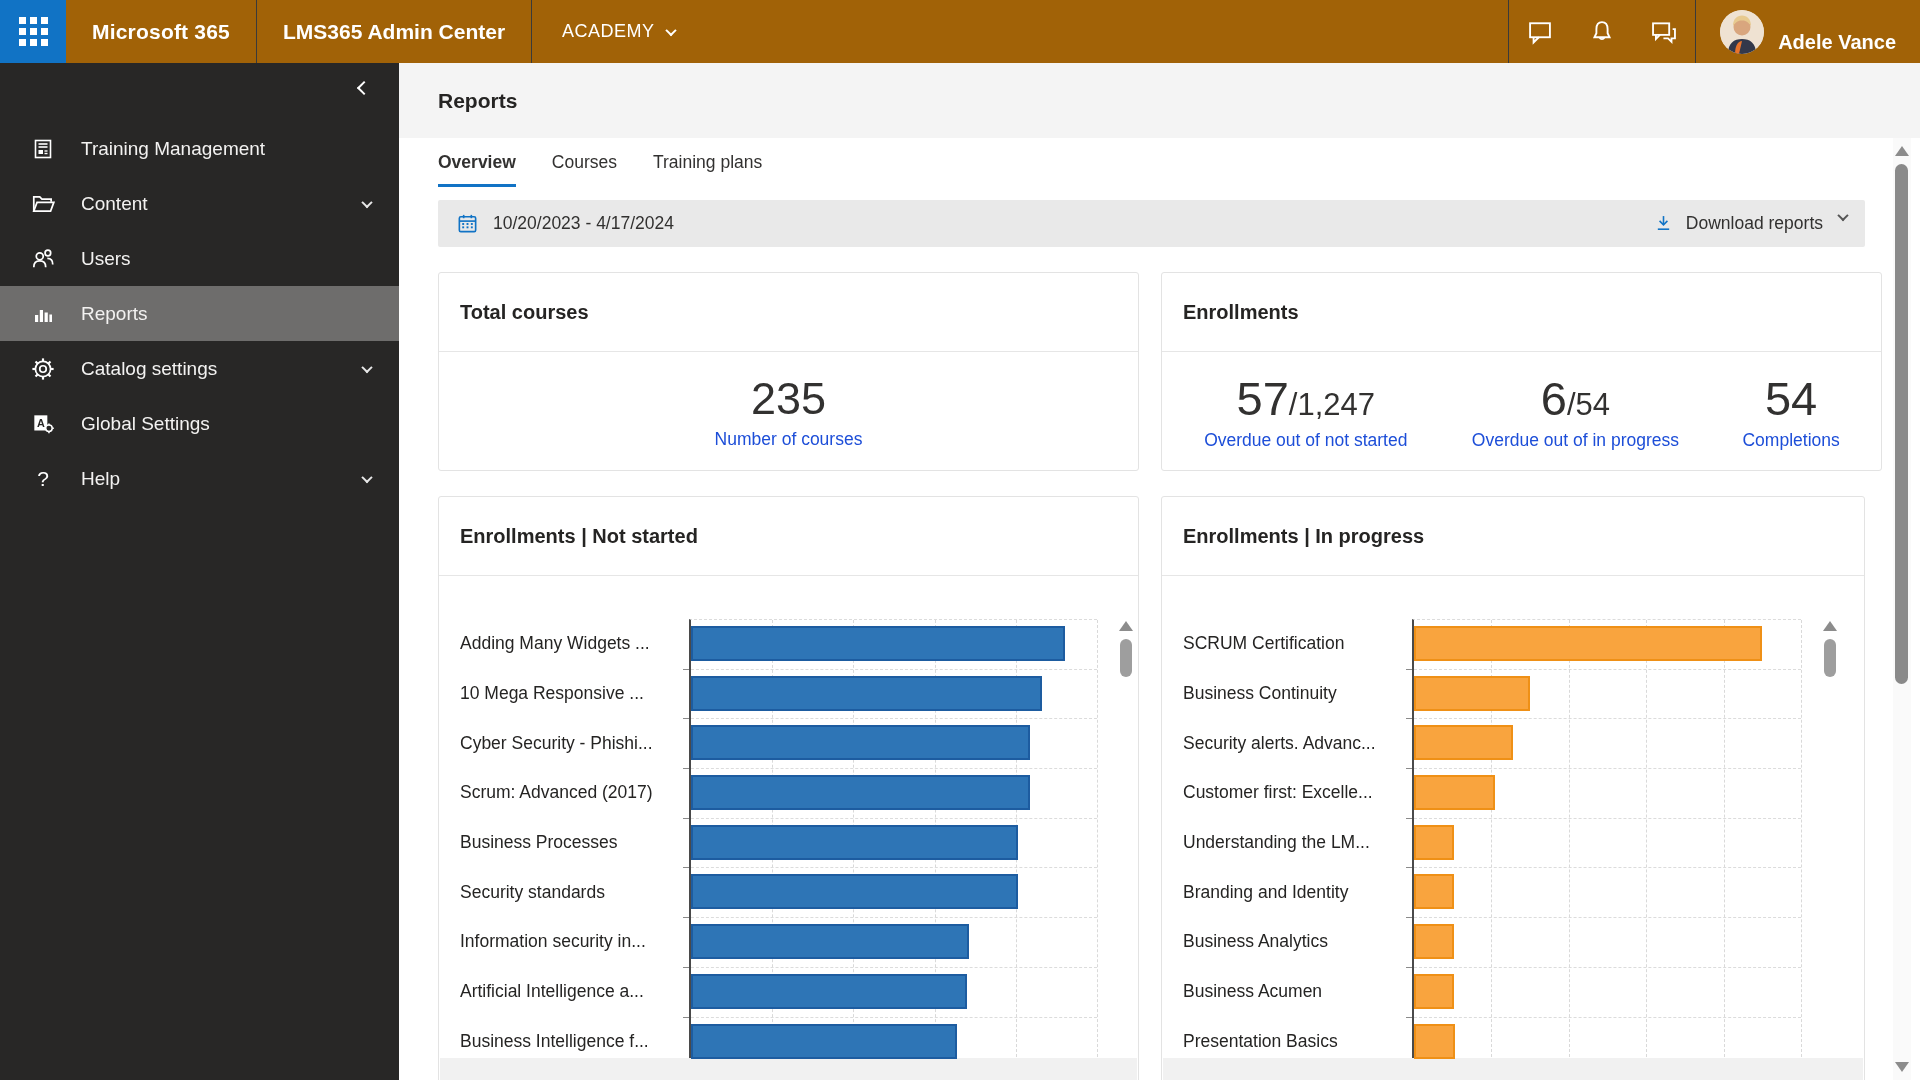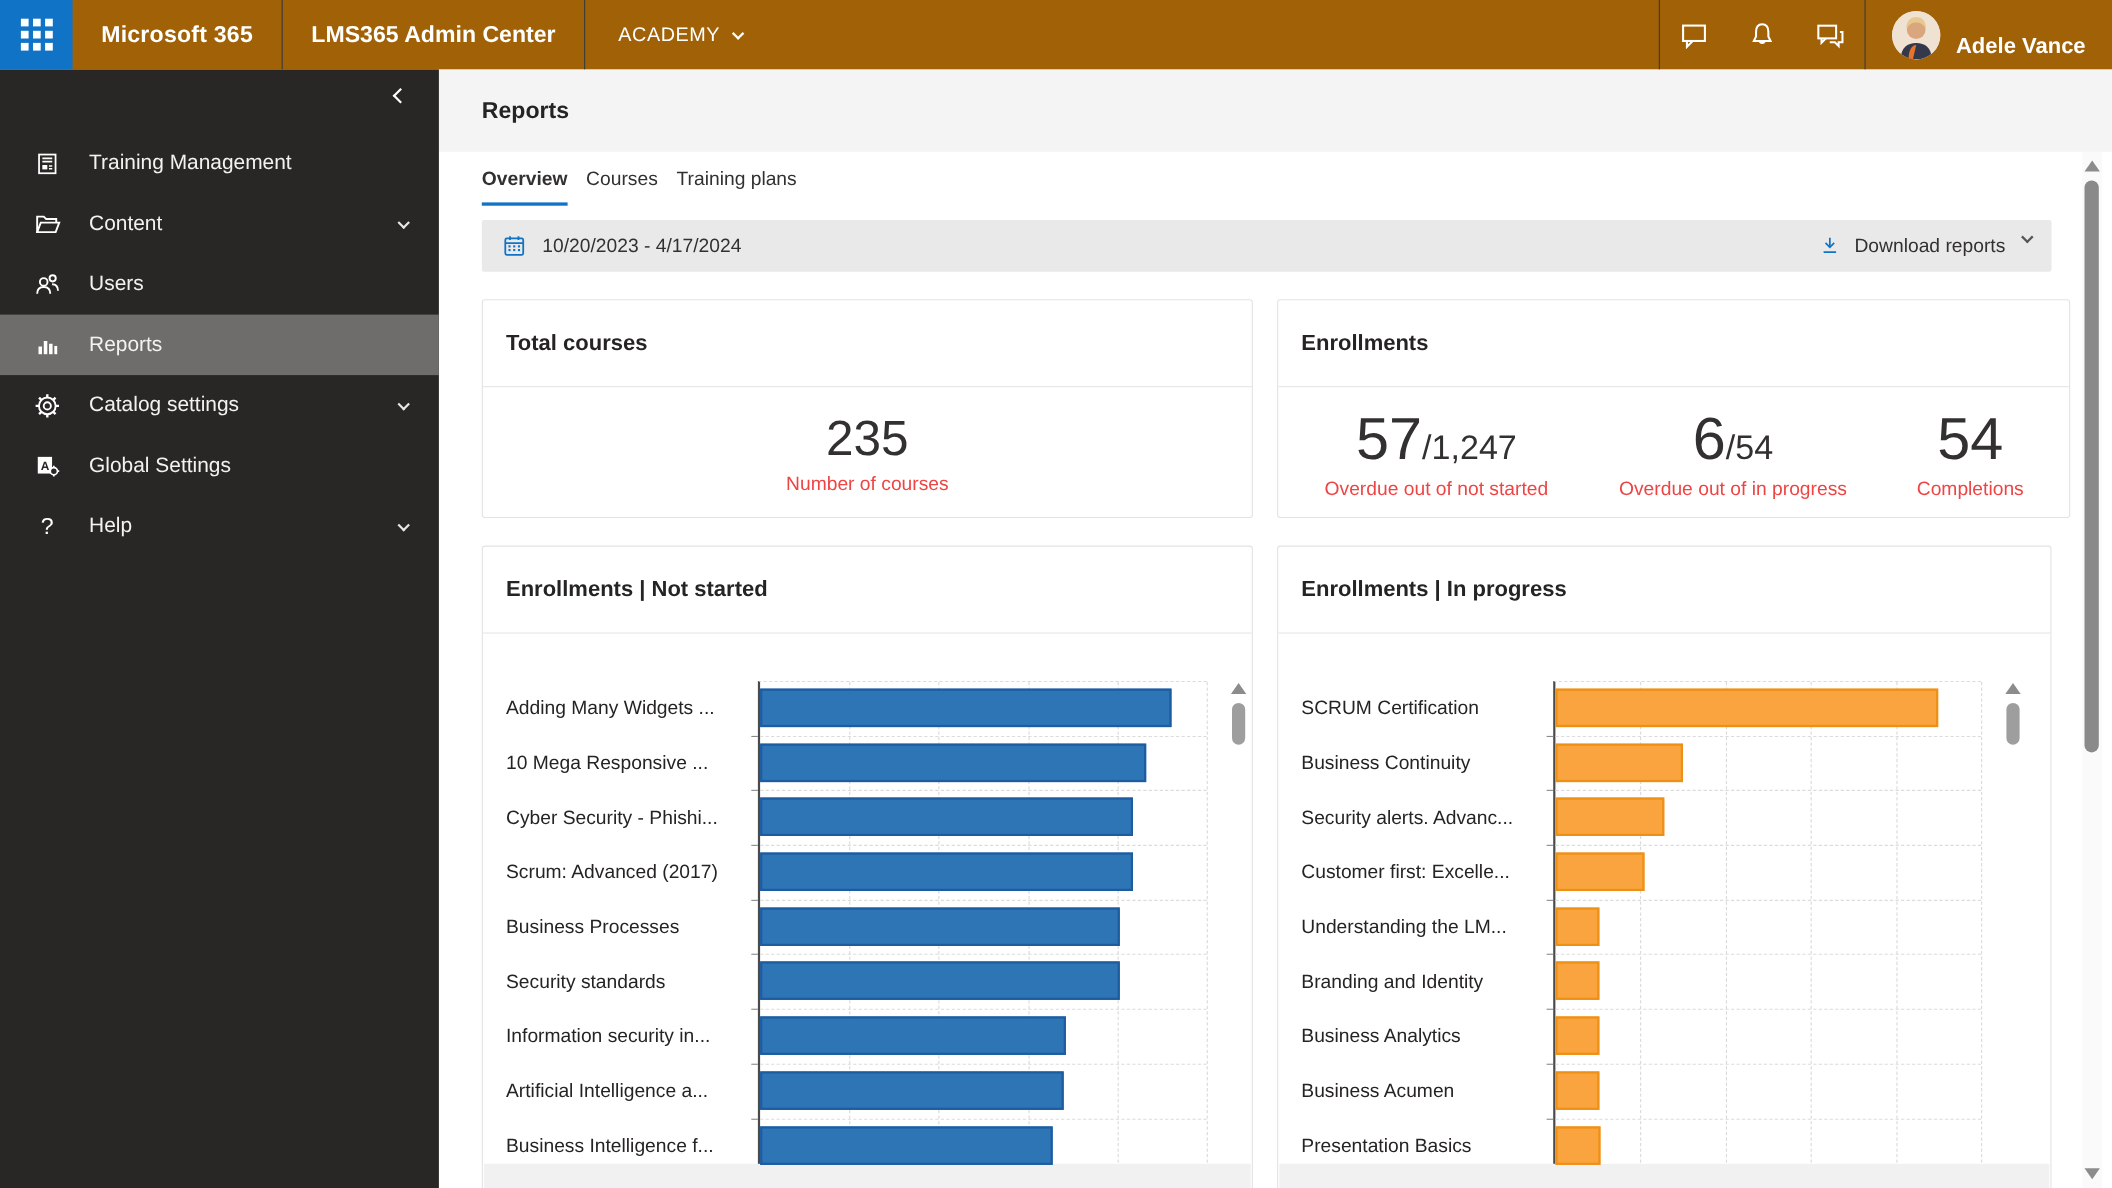--- a/index.html
+++ b/index.html
@@ -38,44 +38,44 @@
   .nav-item.selected { background:#6e6d6c; }
   .nav-icon { width:26px; height:26px; flex:0 0 26px; display:flex; align-items:center; justify-content:center; }
   .nav-chev { margin-left:auto; color:#e8e8e8; }
 
   
   .main { position:absolute; left:399px; top:63px; right:0; bottom:0; background:#fff; }
   .header-band { position:absolute; left:0; top:0; right:0; height:75px; background:#f4f4f4;
     display:flex; align-items:center; padding-left:39px; }
   .page-title { font-size:21px; font-weight:600; }
 
-  .tabs { position:absolute; left:39px; top:89px; display:flex; gap:17px; font-size:17.5px; }
+  .tabs { position:absolute; left:39px; top:89px; display:flex; gap:36px; font-size:17.5px; }
   .tab { padding-bottom:11px; cursor:pointer; color:#323130; }
   .tab.active { font-weight:700; border-bottom:3px solid #1173c5; }
 
   .datebar { position:absolute; left:39px; right:55px; top:137px; height:47px; background:#e9e9e9;
     border-radius:2px; display:flex; align-items:center; padding:0 18px; }
   .date-picker { display:flex; align-items:center; gap:14px; cursor:pointer; }
   .date-text { font-size:17.5px; color:#323130; }
   .download-btn { margin-left:auto; display:flex; gap:12px; cursor:pointer; }
   .download-label { font-size:17.5px; color:#323130; }
   .download-btn .chev { color:#555; margin-left:4px; }
 
   .row1 { position:absolute; left:39px; right:38px; top:209px; height:199px;
     display:grid; grid-template-columns:701px 1fr; gap:22px; }
   .card { background:#fff; border:1px solid #e3e3e3; border-radius:3px; position:relative; }
   .card-header { height:79px; border-bottom:1px solid #e6e6e6; display:flex; align-items:center;
     padding:0 21px; font-size:20px; font-weight:600; }
   .total-body { height:118px; display:flex; flex-direction:column; align-items:center; justify-content:center; }
   .big-number { font-size:45px; color:#323130; }
-  .stat-caption { font-size:17.5px; color:#ef4444; margin-top:4px; }
+  .stat-caption { font-size:17.5px; color:#1d4ed8; margin-top:4px; }
   .enroll-body { height:118px; display:grid; grid-template-columns:1.2fr 1.05fr .75fr; align-items:center; }
   .stat { display:flex; flex-direction:column; align-items:center; }
   .stat-vals { display:flex; align-items:baseline; }
-  .stat-main { font-size:54px; color:#323130; }
+  .stat-main { font-size:47px; color:#323130; }
   .stat-sub { font-size:31px; color:#323130; }
 
   .row2 { position:absolute; left:39px; right:55px; top:433px; height:660px;
     display:grid; grid-template-columns:701px 1fr; gap:22px; }
   .chart-card { overflow:hidden; height:660px; }
   .chart-area { position:absolute; left:0; top:122px; right:0; height:448px; }
   .labels { position:absolute; left:21px; top:0; width:226px; }
   .clabel { height:49.7px; display:flex; align-items:center; font-size:17.5px; white-space:nowrap; }
   .plot { position:absolute; left:250px; top:0; height:448px; border-left:2px solid #4a4a4a;
     border-top:1px dashed #dcdcdc; }

